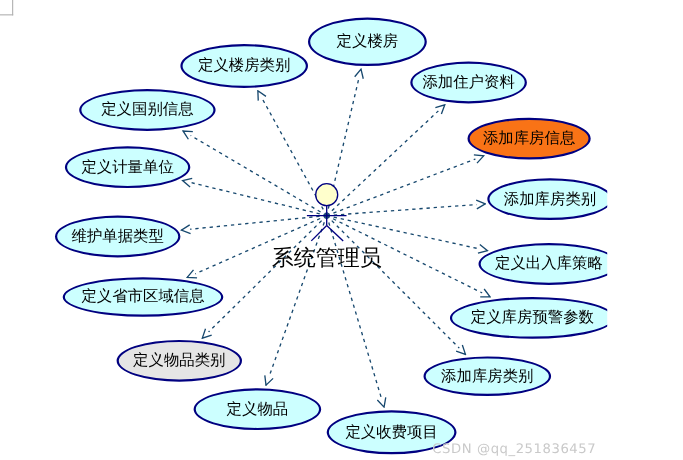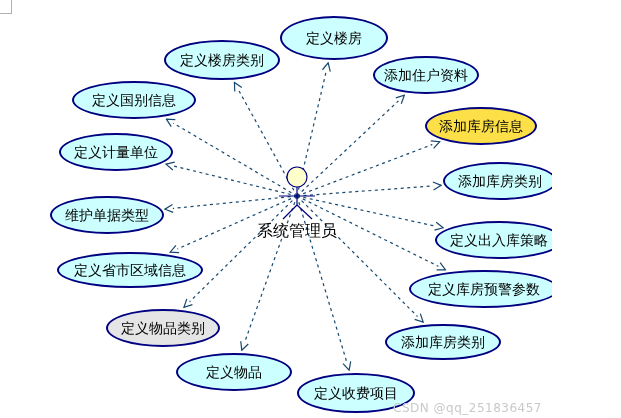--- a/index.html
+++ b/index.html
@@ -29,21 +29,21 @@
   .usecase span {
     font-size: 14px;
     line-height: 1;
     color: #000000;
     white-space: nowrap;
   }
   .actor-label {
     position: absolute;
     width: 100px;
     text-align: center;
-    font-size: 16px;
+    font-size: 20px;
     color: #000000;
     white-space: nowrap;
   }
   .watermark {
     position: absolute;
     right: 10px;
     bottom: 3px;
     font-size: 12px;
     letter-spacing: 0.5px;
   }
@@ -92,21 +92,21 @@
       </g>
   </svg>
 
   <div id="nodes">
       <div class="usecase" style="left: 280px; top: 16px; width: 108px; height: 44px; background: rgb(204, 255, 255); border: 2px solid rgb(0, 0, 128);">
         <span>定义楼房</span>
       </div>
       <div class="usecase" style="left: 373px; top: 56px; width: 106px; height: 38px; background: rgb(204, 255, 255); border: 2px solid rgb(0, 0, 128);">
         <span>添加住户资料</span>
       </div>
-      <div class="usecase" style="left: 425px; top: 107px; width: 112px; height: 38px; background: #fde047; border: 2px solid rgb(0, 0, 128);">
+      <div class="usecase" style="left: 425px; top: 107px; width: 112px; height: 38px; background: #f97316; border: 2px solid rgb(0, 0, 128);">
         <span>添加库房信息</span>
       </div>
       <div class="usecase" style="left: 443px; top: 162px; width: 114px; height: 38px; background: rgb(204, 255, 255); border: 2px solid rgb(0, 0, 128);">
         <span>添加库房类别</span>
       </div>
       <div class="usecase" style="left: 435px; top: 221px; width: 128px; height: 38px; background: rgb(204, 255, 255); border: 2px solid rgb(0, 0, 128);">
         <span>定义出入库策略</span>
       </div>
       <div class="usecase" style="left: 409px; top: 270px; width: 150px; height: 38px; background: rgb(204, 255, 255); border: 2px solid rgb(0, 0, 128);">
         <span>定义库房预警参数</span>

